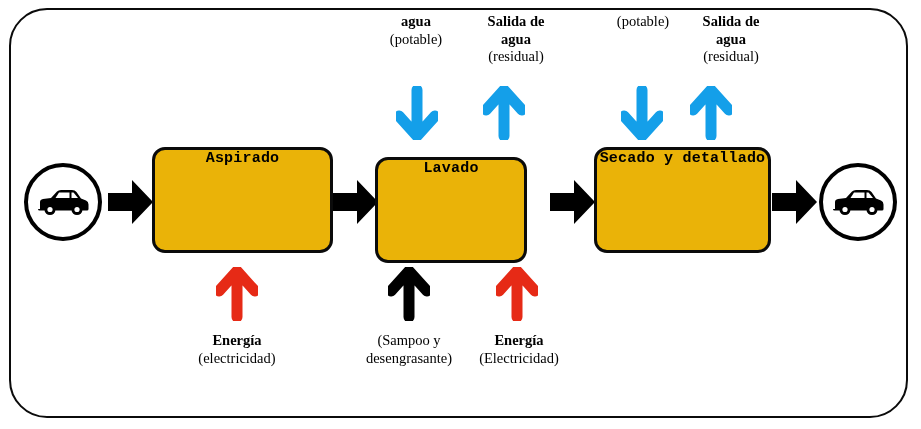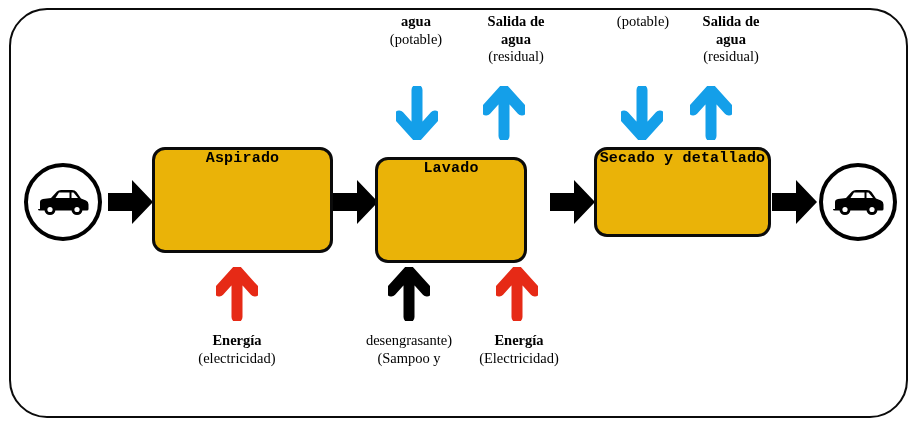--- a/index.html
+++ b/index.html
@@ -123,21 +123,21 @@
   <div class="proc-box" style="left:375px; top:157px; width:152px; height:106px;">
     <span class="proc-label">Lavado</span>
   </div>
 
   <div class="flow-arrow" style="left:550px; top:178px;">
     <svg width="46" height="48" viewBox="0 0 46 48">
       <path d="M0 15 L24 15 L24 2 L45 24 L24 46 L24 33 L0 33 Z" fill="#000000"></path>
     </svg>
   </div>
 
-  <div class="proc-box" style="left:594px; top:147px; width:177px; height:90px;">
+  <div class="proc-box" style="left:594px; top:147px; width:177px; height:106px;">
     <span class="proc-label">Secado y detallado</span>
   </div>
 
   <div class="flow-arrow" style="left:772px; top:178px;">
     <svg width="46" height="48" viewBox="0 0 46 48">
       <path d="M0 15 L24 15 L24 2 L45 24 L24 46 L24 33 L0 33 Z" fill="#000000"></path>
     </svg>
   </div>
 
   <div class="car-node" style="left:819px; top:163px;">
@@ -204,22 +204,22 @@
     <span class="b">Energía</span>
     <span class="n">(electricidad)</span>
   </div>
 
   <div class="vert-arrow" style="left:388px; top:267px;">
     <svg width="42" height="54" viewBox="0 0 42 54">
       <path d="M21 4 L3 24 M21 4 L39 24 M21 4 L21 50" stroke="#000000" stroke-width="11" stroke-linecap="round" stroke-linejoin="round" fill="none"></path>
     </svg>
   </div>
   <div class="cap" style="left:348px; top:332px; width:122px;">
+    <span class="n">(Sampoo y</span>
     <span class="n">desengrasante)</span>
-    <span class="n">(Sampoo y</span>
   </div>
 
   <div class="vert-arrow" style="left:496px; top:267px;">
     <svg width="42" height="54" viewBox="0 0 42 54">
       <path d="M21 4 L3 24 M21 4 L39 24 M21 4 L21 50" stroke="#E62A16" stroke-width="11" stroke-linecap="round" stroke-linejoin="round" fill="none"></path>
     </svg>
   </div>
   <div class="cap" style="left:457px; top:332px; width:124px;">
     <span class="b">Energía</span>
     <span class="n">(Electricidad)</span>

